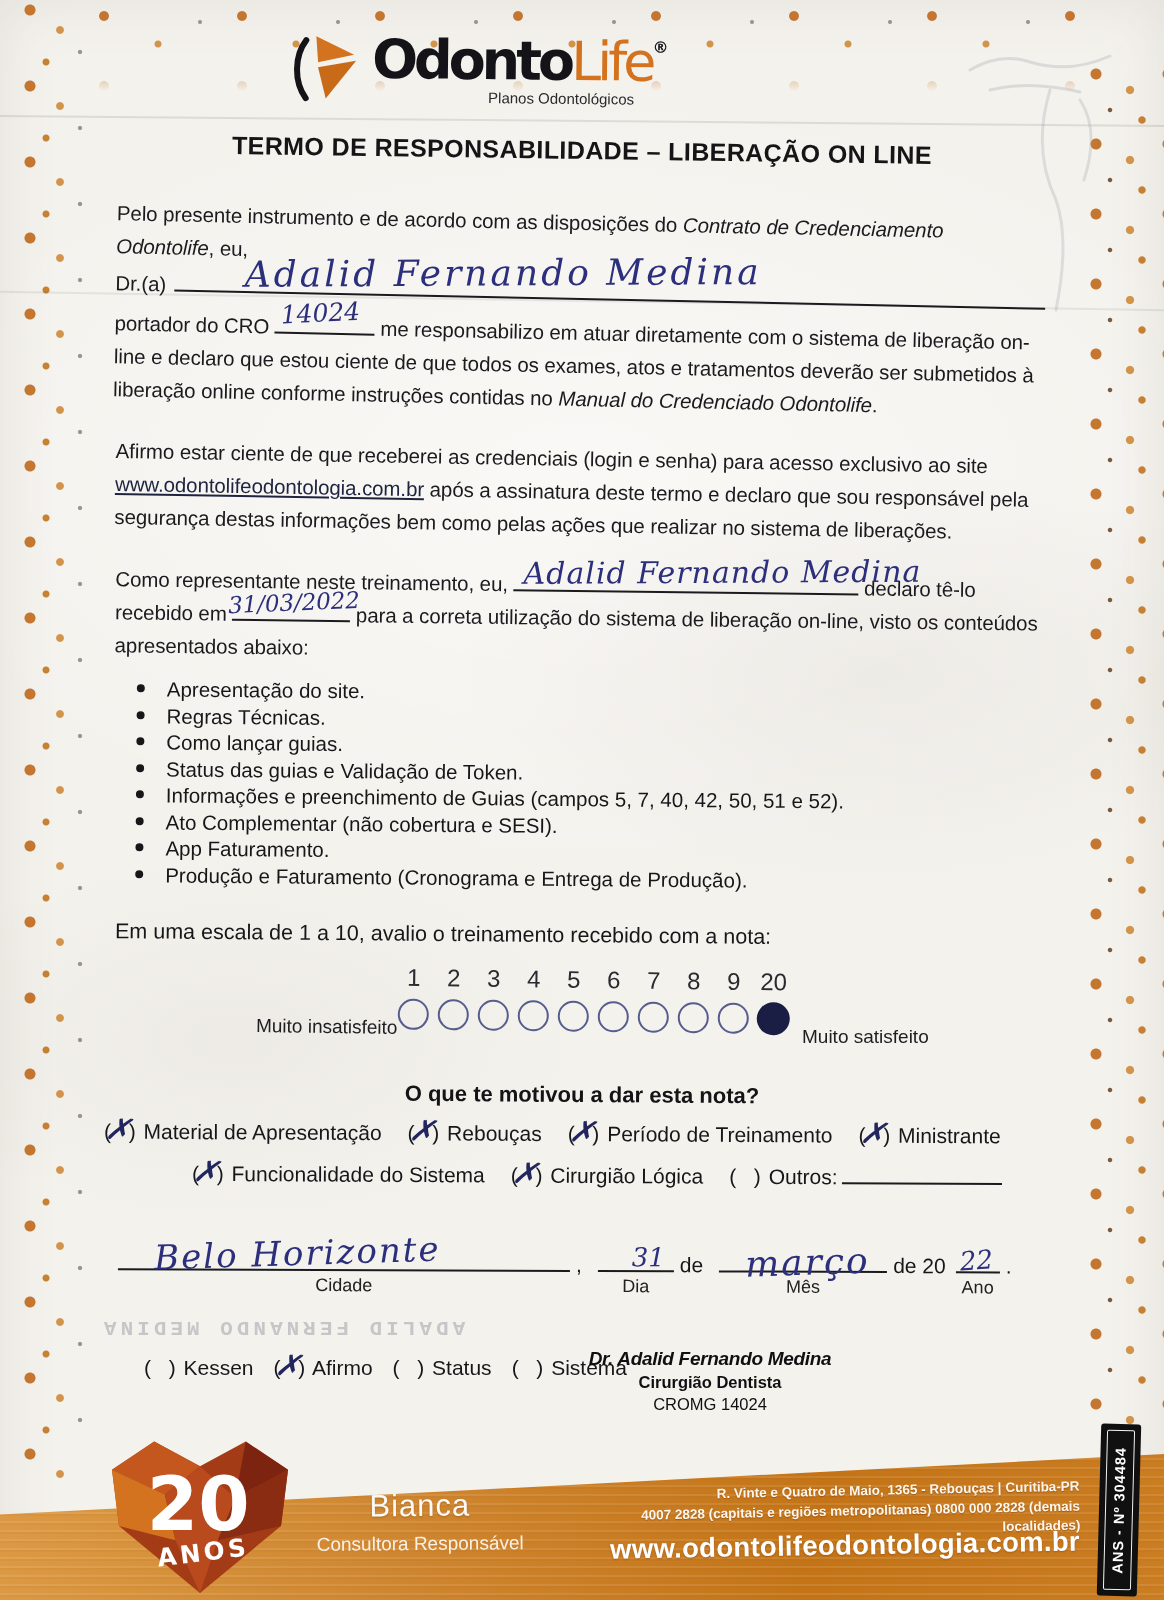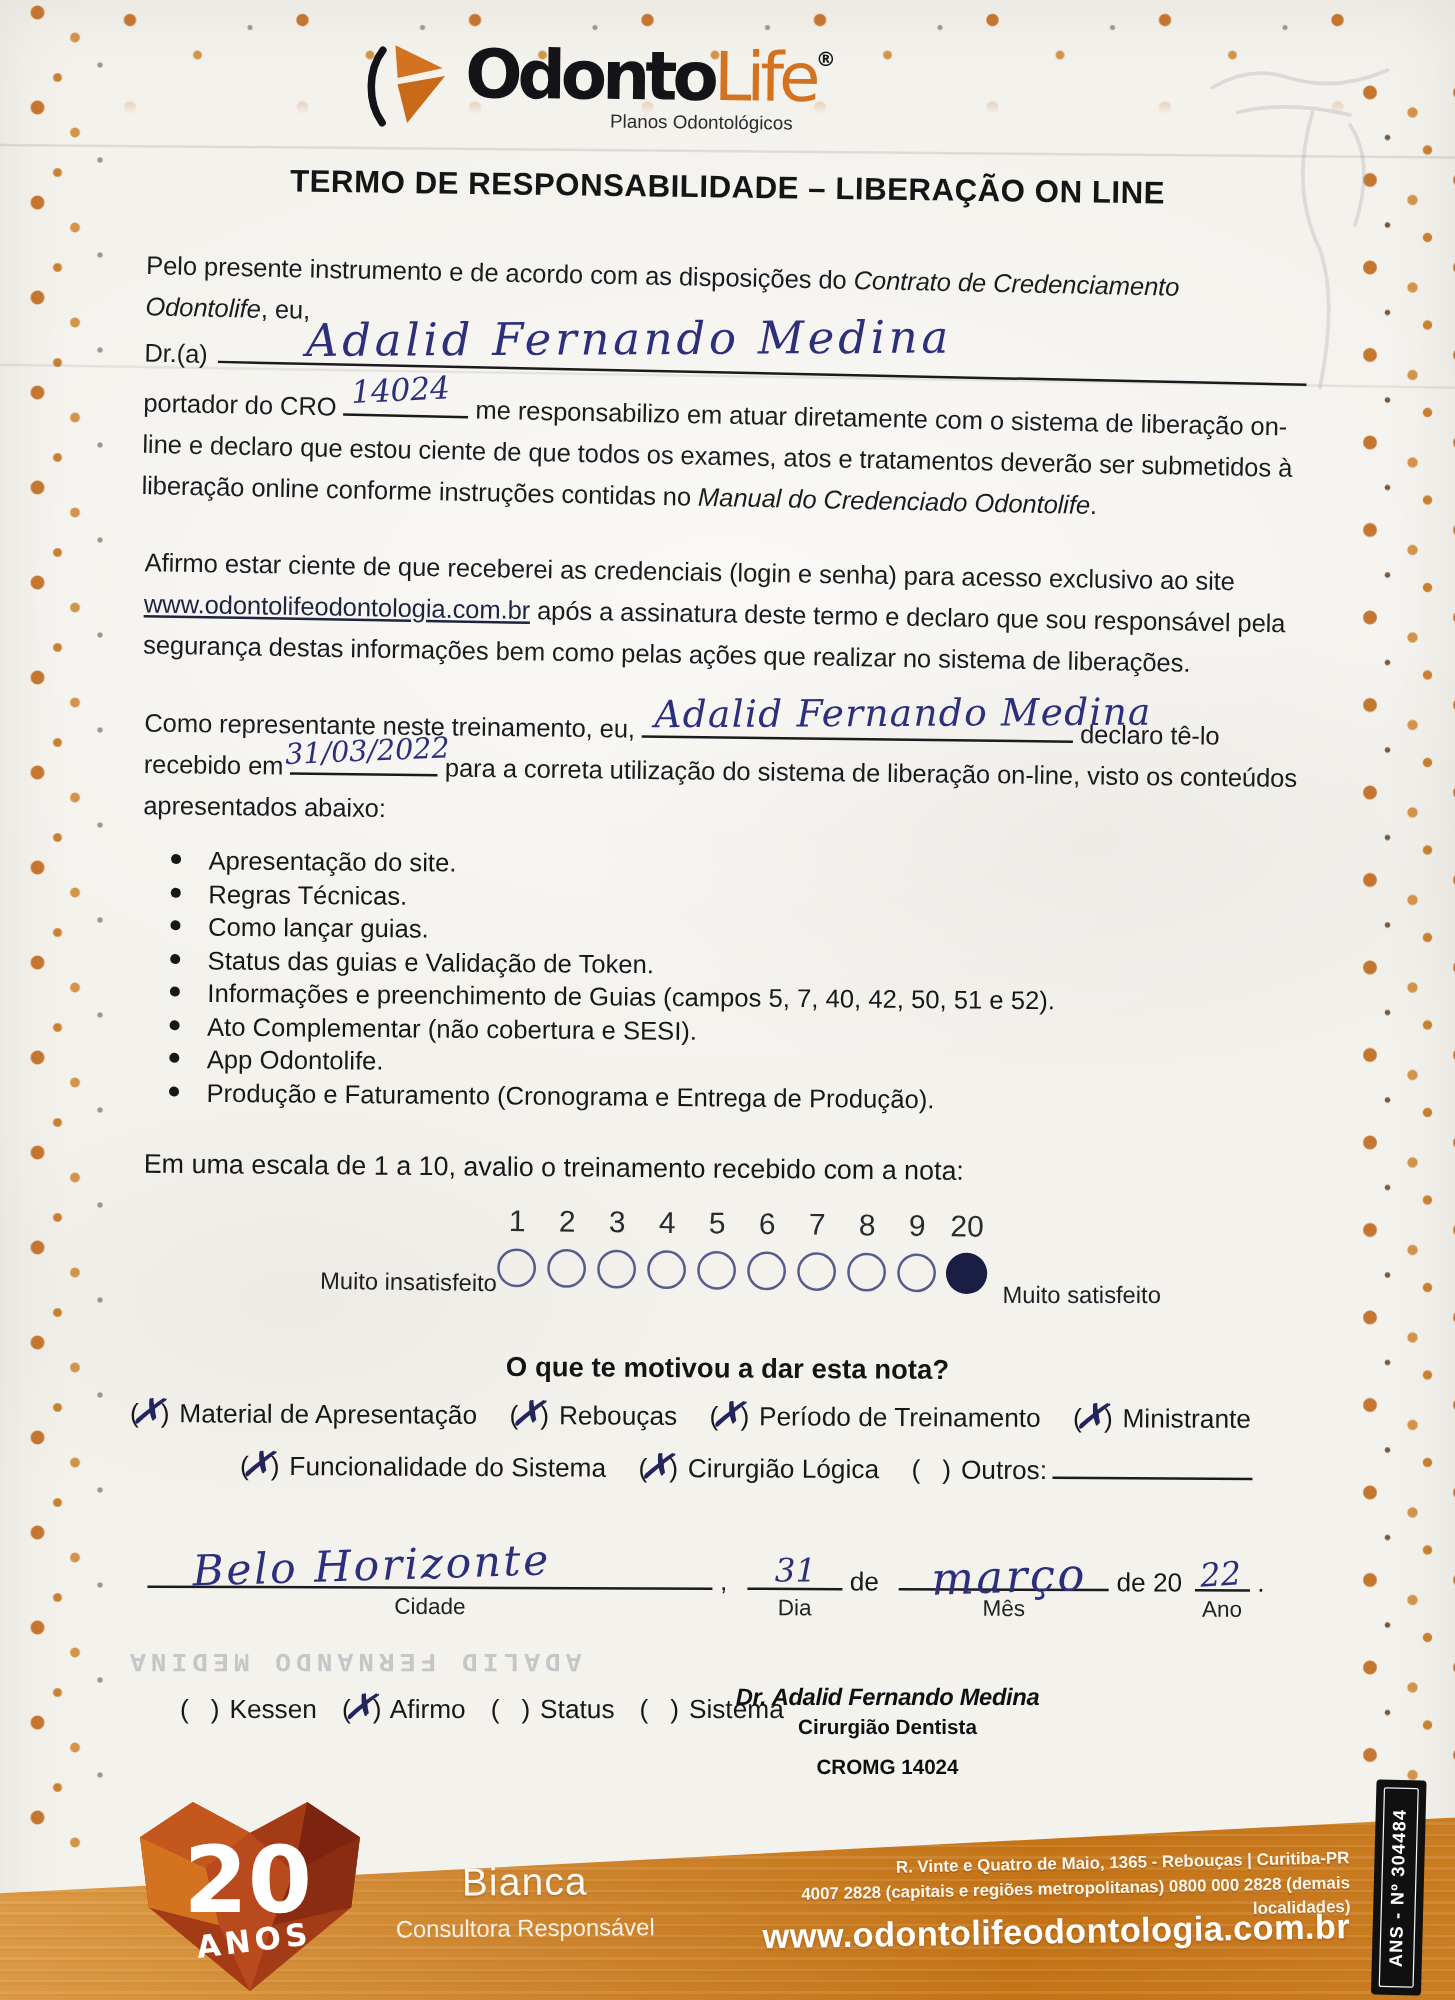--- a/index.html
+++ b/index.html
@@ -134,30 +134,30 @@
   
   .place-date { position:absolute; left:118px; top:1232px; width:940px; display:flex; align-items:baseline; font-size:21px; color:#17171a; transform:rotate(0.2deg); }
   .pd-seg { position:relative; border-bottom:2.5px solid #1b1b1f; height:40px; }
   .pd-city  { width:452px; }
   .pd-day   { width:76px; margin-left:10px; }
   .pd-month { width:168px; margin-left:10px; }
   .pd-year  { width:44px; margin-left:4px; }
   .pd-text  { margin:0 6px; white-space:nowrap; }
   .pd-label { position:absolute; top:44px; width:100%; text-align:center; font-size:18px; color:#222; }
   .hand-city  { position:absolute; left:36px; bottom:-4px; font-size:34px; letter-spacing:2px; transform:rotate(-2deg); }
-  .hand-day   { position:absolute; left:22px; bottom:-2px; font-size:26px; }
+  .hand-day   { position:absolute; left:34px; bottom:-2px; font-size:26px; }
   .hand-month { position:absolute; left:26px; bottom:-12px; font-size:36px; letter-spacing:2px; transform:rotate(-2deg); }
   .hand-year  { position:absolute; left:4px; bottom:-4px; font-size:26px; transform:rotate(-4deg); }
 
   
   .consultants { position:absolute; left:144px; top:1356px; display:flex; gap:20px; font-size:21px; color:#17171a; }
   .stamp { position:absolute; left:582px; top:1348px; width:256px; text-align:center; color:#101013; }
   .stamp .stamp-name { font-size:19px; font-weight:bold; font-style:italic; letter-spacing:-0.3px; }
   .stamp .stamp-role { font-size:16.5px; font-weight:bold; margin-top:3px; }
-  .stamp .stamp-cro  { font-size:16.5px; font-weight:bold; margin-top:13px; }
+  .stamp .stamp-cro  { font-size:16.5px; font-weight:normal; margin-top:3px; }
   .sig-area { position:absolute; left:760px; top:1296px; width:300px; height:140px; }
   .sig-line { position:absolute; left:28px; top:104px; width:268px; border-bottom:2.5px solid #1b1b1f; transform:rotate(-0.6deg); }
   .sig-label { position:absolute; left:100px; top:118px; font-size:18.5px; color:#1d1d22; }
   .sig-svg { position:absolute; left:-66px; top:6px; }
 
   
   .footer-band {
     position:absolute; left:0; bottom:0; width:1164px; height:178px;
     background:
       repeating-linear-gradient(180deg, rgba(255,245,225,0.10) 0 2px, rgba(140,80,20,0.06) 2px 4px, transparent 4px 9px),
@@ -269,21 +269,21 @@
     <li>
         <span class="blt"></span>
         <span>Informações e preenchimento de Guias (campos 5, 7, 40, 42, 50, 51 e 52).</span>
       </li>
     <li>
         <span class="blt"></span>
         <span>Ato Complementar (não cobertura e SESI).</span>
       </li>
     <li>
         <span class="blt"></span>
-        <span>App Odontolife.</span>
+        <span>App Faturamento.</span>
       </li>
     <li>
         <span class="blt"></span>
         <span>Produção e Faturamento (Cronograma e Entrega de Produção).</span>
       </li>
   </ul>
 
   <div class="rating-prompt">Em uma escala de 1 a 10, avalio o treinamento recebido com a nota:</div>
   <div class="scale">
     <div class="scale-numbers">

